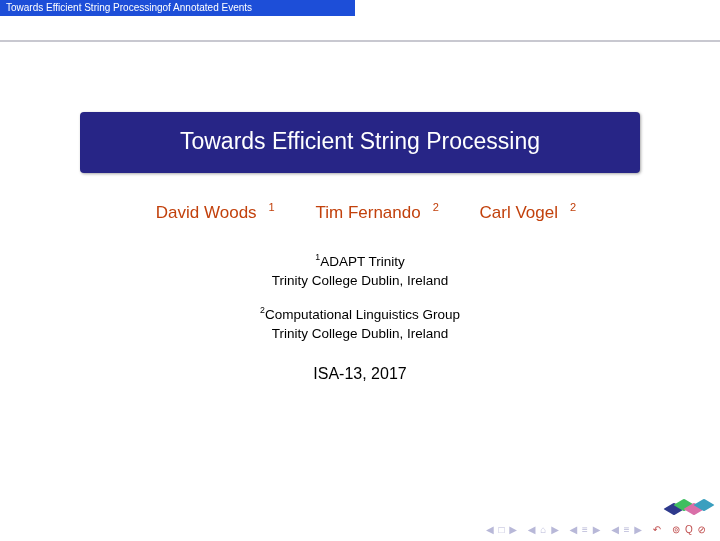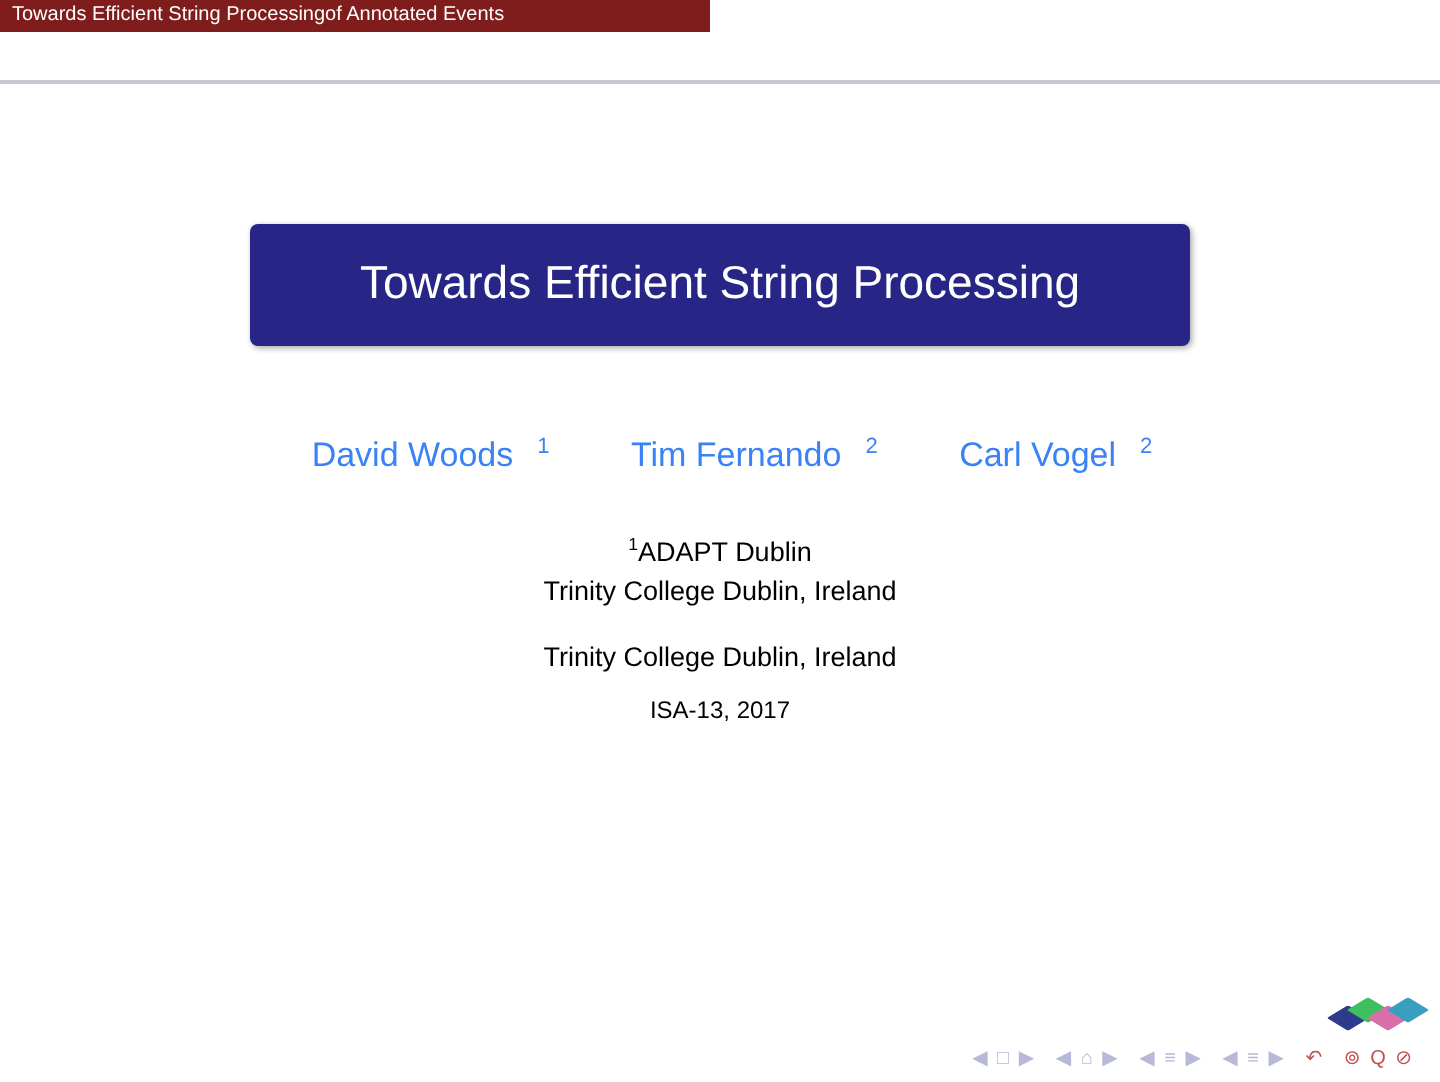--- a/index.html
+++ b/index.html
@@ -5,67 +5,67 @@
   * { margin: 0; padding: 0; box-sizing: border-box; }
   body {
     width: 720px;
     height: 541px;
     background: #fff;
     font-family: "Segoe UI", "Helvetica Neue", Arial, sans-serif;
     position: relative;
     overflow: hidden;
   }
   .topbar {
-    background: #7f1d1d;
+    background: #1d4ed8;
     color: #fff;
     font-size: 10px;
     padding: 2px 6px 3px 6px;
     width: 355px;
   }
   .whiteband {
     height: 24px;
     background: #fff;
   }
   .grayband {
     height: 2px;
     background: #c8c8d0;
   }
   .content {
     padding: 0 50px;
     text-align: center;
   }
   .titlebox {
     margin: 70px auto 0 auto;
-    width: 470px;
+    width: 560px;
     background: #272586;
     color: #fff;
     border-radius: 4px;
     padding: 14px 10px 16px 10px;
     box-shadow: 1px 1px 3px rgba(0,0,0,0.35);
     font-size: 23px;
     font-weight: 400;
     line-height: 1.35;
   }
   .authors {
-    margin-top: 44px;
+    margin-top: 28px;
     font-size: 17px;
-    color: #3b82f6;
+    color: #c2410c;
   }
   .authors span { margin: 0 12px; white-space: nowrap; }
   sup { font-size: 0.65em; }
   .aff {
     margin-top: 28px;
     font-size: 13.5px;
     line-height: 1.45;
     color: #000;
   }
   .aff-block { margin-top: 14px; }
   .venue {
-    margin-top: 9px;
-    font-size: 12px;
+    margin-top: 21px;
+    font-size: 16px;
   }
   .footer {
     position: absolute;
     bottom: 6px;
     right: 10px;
     display: flex;
     align-items: center;
     gap: 10px;
   }
   .navsym {
@@ -110,24 +110,25 @@
   </div>
 
   <div class="authors">
     <span><span>David Woods</span><sup>1</sup></span>
     <span><span>Tim Fernando</span><sup>2</sup></span>
     <span><span>Carl Vogel</span><sup>2</sup></span>
   </div>
 
   <div class="aff">
     <div class="aff-block">
-      <div><sup>1</sup><span>ADAPT Dublin</span></div>
+      <div><sup>1</sup><span>ADAPT Trinity</span></div>
       <div>Trinity College Dublin, Ireland</div>
     </div>
     <div class="aff-block">
+      <div><sup>2</sup><span>Computational Linguistics Group</span></div>
       <div>Trinity College Dublin, Ireland</div>
     </div>
   </div>
 
   <div class="venue">ISA-13, 2017</div>
 
 </div>
 
 <div class="logo">
   <div class="cube c1"></div>

